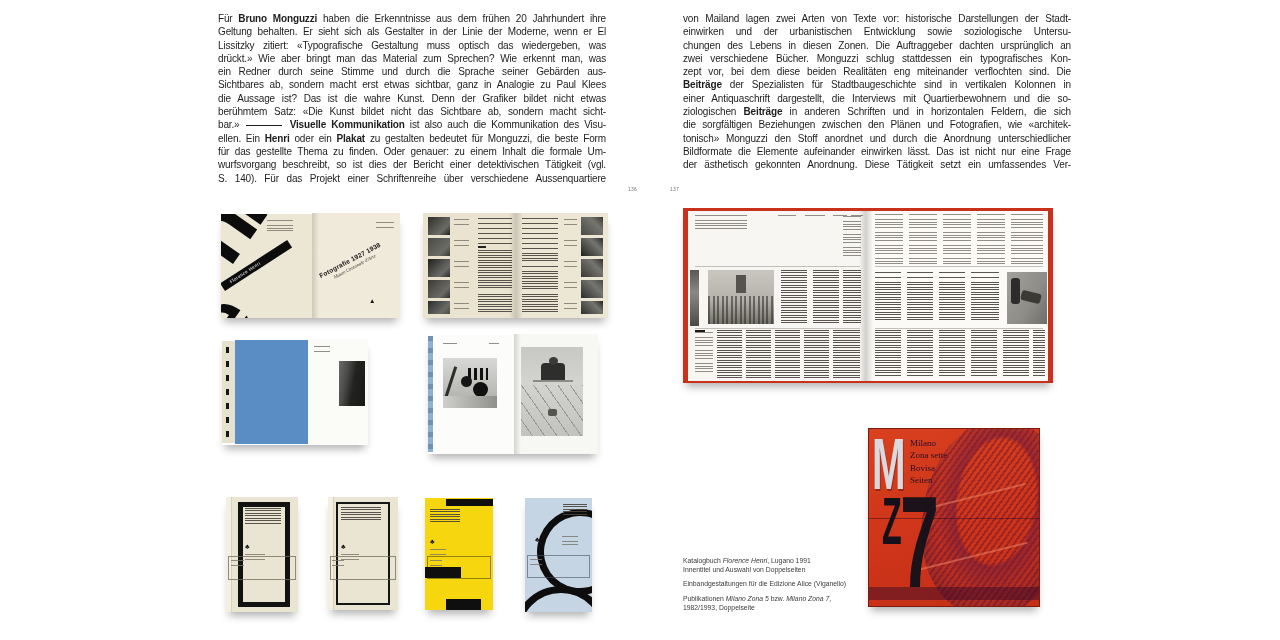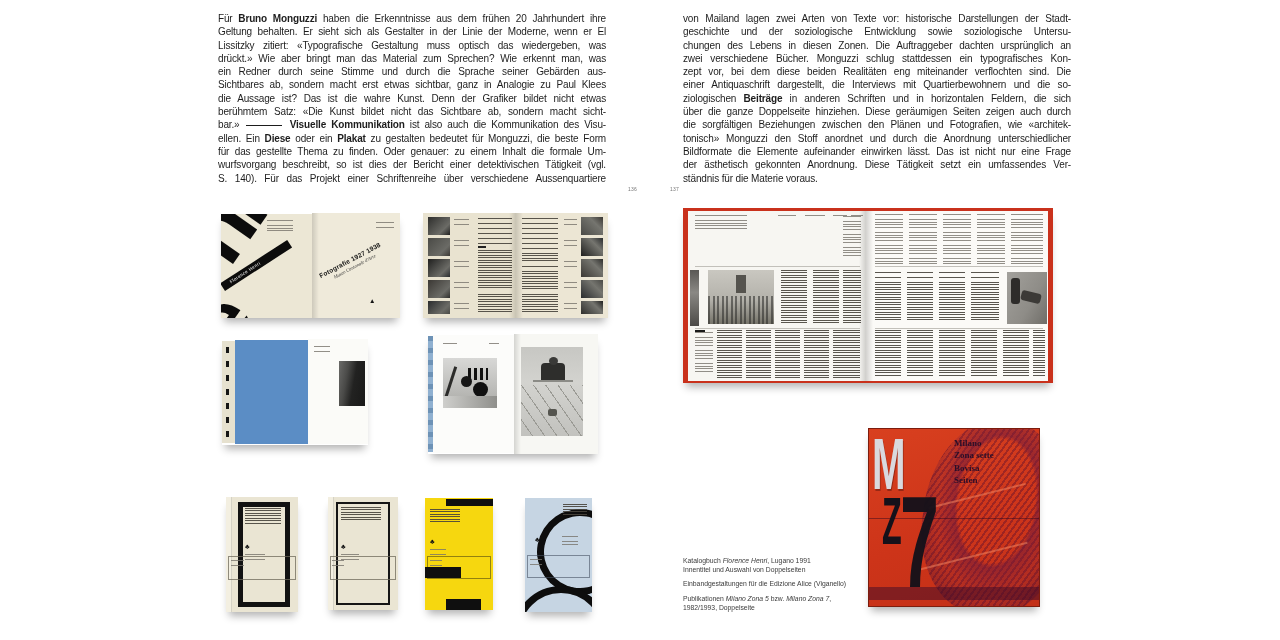--- a/index.html
+++ b/index.html
@@ -82,57 +82,56 @@
          repeating-linear-gradient(118deg,rgba(88,14,48,0.40) 0,rgba(88,14,48,0.40) 2px,rgba(215,70,45,0.10) 2px,rgba(215,70,45,0.10) 5px);}
   .rail{position:absolute;height:1.6px;background:rgba(238,130,95,0.55);transform:rotate(-14deg);}
   .mzline{position:absolute;left:0;right:0;top:89px;height:0.8px;background:rgba(40,5,30,0.45);}
   .mzband{position:absolute;left:0;right:0;top:158px;height:13px;background:rgba(60,10,40,0.5);}
   .bigM{position:absolute;left:3px;top:7px;font-size:56px;font-weight:bold;line-height:0.8;
         color:#d9d9de;text-shadow:1px 1px 0 rgba(40,10,10,0.35);transform:scale(0.72,1.3);transform-origin:left top;}
   .bigZ{position:absolute;left:13px;top:66px;font-size:52px;font-weight:bold;line-height:0.8;
         color:#15111a;transform:scale(0.62,1.3);transform-origin:left top;}
   .big7{position:absolute;left:31px;top:63px;font-size:106px;font-weight:bold;line-height:0.78;
         color:#15111a;transform:scale(0.66,1.22);transform-origin:left top;opacity:0.96;}
-  .mztitle{position:absolute;left:41px;top:8px;font-family:"Liberation Serif",serif;font-weight:bold;
-           font-size:9px;line-height:12.3px;color:#2a0e28;margin-left:44px;}
+  .mztitle{position:absolute;left:41px;top:8px;font-family:"Liberation Serif",serif;font-weight:normal;
+           font-size:9px;line-height:12.3px;color:#2a0e28;}
 </style>
 </head>
 <body>
 
 <div class="canvas">
 
   <div class="textcol" style="left:218px;">
       <div class="ln"><span>Für </span><span class="b">Bruno Monguzzi</span><span> haben die Erkenntnisse aus dem frühen 20 Jahrhundert ihre</span></div>
       <div class="ln"><span>Geltung behalten. Er sieht sich als Gestalter in der Linie der Moderne, wenn er El</span></div>
       <div class="ln"><span>Lissitzky zitiert: «Typografische Gestaltung muss optisch das wiedergeben, was</span></div>
       <div class="ln"><span>drückt.» Wie aber bringt man das Material zum Sprechen? Wie erkennt man, was</span></div>
       <div class="ln"><span>ein Redner durch seine Stimme und durch die Sprache seiner Gebärden aus-</span></div>
       <div class="ln"><span>Sichtbares ab, sondern macht erst etwas sichtbar, ganz in Analogie zu Paul Klees</span></div>
       <div class="ln"><span>die Aussage ist? Das ist die wahre Kunst. Denn der Grafiker bildet nicht etwas</span></div>
       <div class="ln"><span>berühmtem Satz: «Die Kunst bildet nicht das Sichtbare ab, sondern macht sicht-</span></div>
       <div class="ln"><span>bar.» </span><span class="inrule"></span><span> </span><span class="b">Visuelle Kommunikation</span><span> ist also auch die Kommunikation des Visu-</span></div>
-      <div class="ln"><span>ellen. Ein </span><span class="b">Diese</span><span> oder ein </span><span class="b">Plakat</span><span> zu gestalten bedeutet für Monguzzi, die beste Form</span></div>
+      <div class="ln"><span>ellen. Ein </span><span class="b">Henri</span><span> oder ein </span><span class="b">Plakat</span><span> zu gestalten bedeutet für Monguzzi, die beste Form</span></div>
       <div class="ln"><span>für das gestellte Thema zu finden. Oder genauer: zu einem Inhalt die formale Um-</span></div>
       <div class="ln"><span>wurfsvorgang beschreibt, so ist dies der Bericht einer detektivischen Tätigkeit (vgl.</span></div>
       <div class="ln"><span>S. 140). Für das Projekt einer Schriftenreihe über verschiedene Aussenquartiere</span></div>
     </div>
   <div class="textcol" style="left:683px;">
       <div class="ln"><span>von Mailand lagen zwei Arten von Texte vor: historische Darstellungen der Stadt-</span></div>
-      <div class="ln"><span>geschichte und der soziologische Entwicklung sowie soziologische Untersu-</span></div>
+      <div class="ln"><span>einwirken und der urbanistischen Entwicklung sowie soziologische Untersu-</span></div>
       <div class="ln"><span>chungen des Lebens in diesen Zonen. Die Auftraggeber dachten ursprünglich an</span></div>
       <div class="ln"><span>zwei verschiedene Bücher. Monguzzi schlug stattdessen ein typografisches Kon-</span></div>
       <div class="ln"><span>zept vor, bei dem diese beiden Realitäten eng miteinander verflochten sind. Die</span></div>
+      <div class="ln"><span class="b">Beiträge</span><span> der Spezialisten für Stadtbaugeschichte sind in vertikalen Kolonnen in</span></div>
       <div class="ln"><span>einer Antiquaschrift dargestellt, die Interviews mit Quartierbewohnern und die so-</span></div>
       <div class="ln"><span>ziologischen </span><span class="b">Beiträge</span><span> in anderen Schriften und in horizontalen Feldern, die sich</span></div>
-      <div class="ln"><span>über die ganze Doppelseite hinziehen. Diese geräumigen Seiten zeigen auch durch</span></div>
       <div class="ln"><span>die sorgfältigen Beziehungen zwischen den Plänen und Fotografien, wie «architek-</span></div>
       <div class="ln"><span>tonisch» Monguzzi den Stoff anordnet und durch die Anordnung unterschiedlicher</span></div>
       <div class="ln"><span>Bildformate die Elemente aufeinander einwirken lässt. Das ist nicht nur eine Frage</span></div>
       <div class="ln"><span>der ästhetisch gekonnten Anordnung. Diese Tätigkeit setzt ein umfassendes Ver-</span></div>
-      <div class="ln end"><span>ständnis für die Materie voraus.</span></div>
     </div>
   <div class="folio" style="left:628px;top:186px;">136</div>
   <div class="folio" style="left:670px;top:186px;">137</div>
 
   <div class="sp1 sh">
     <div class="page pgL">
       <div class="giant" style="left:-36px;top:-36px;font-size:88px;letter-spacing:-6px;transform:rotate(-55deg);">nri</div>
       <div class="giant" style="left:-20px;bottom:-34px;font-size:78px;transform:rotate(-55deg);">e</div>
       <div class="microblk mt lt" style="left:46px;top:6px;width:26px;height:13px;"></div>
       <div class="fbar">Florence Henri</div>

